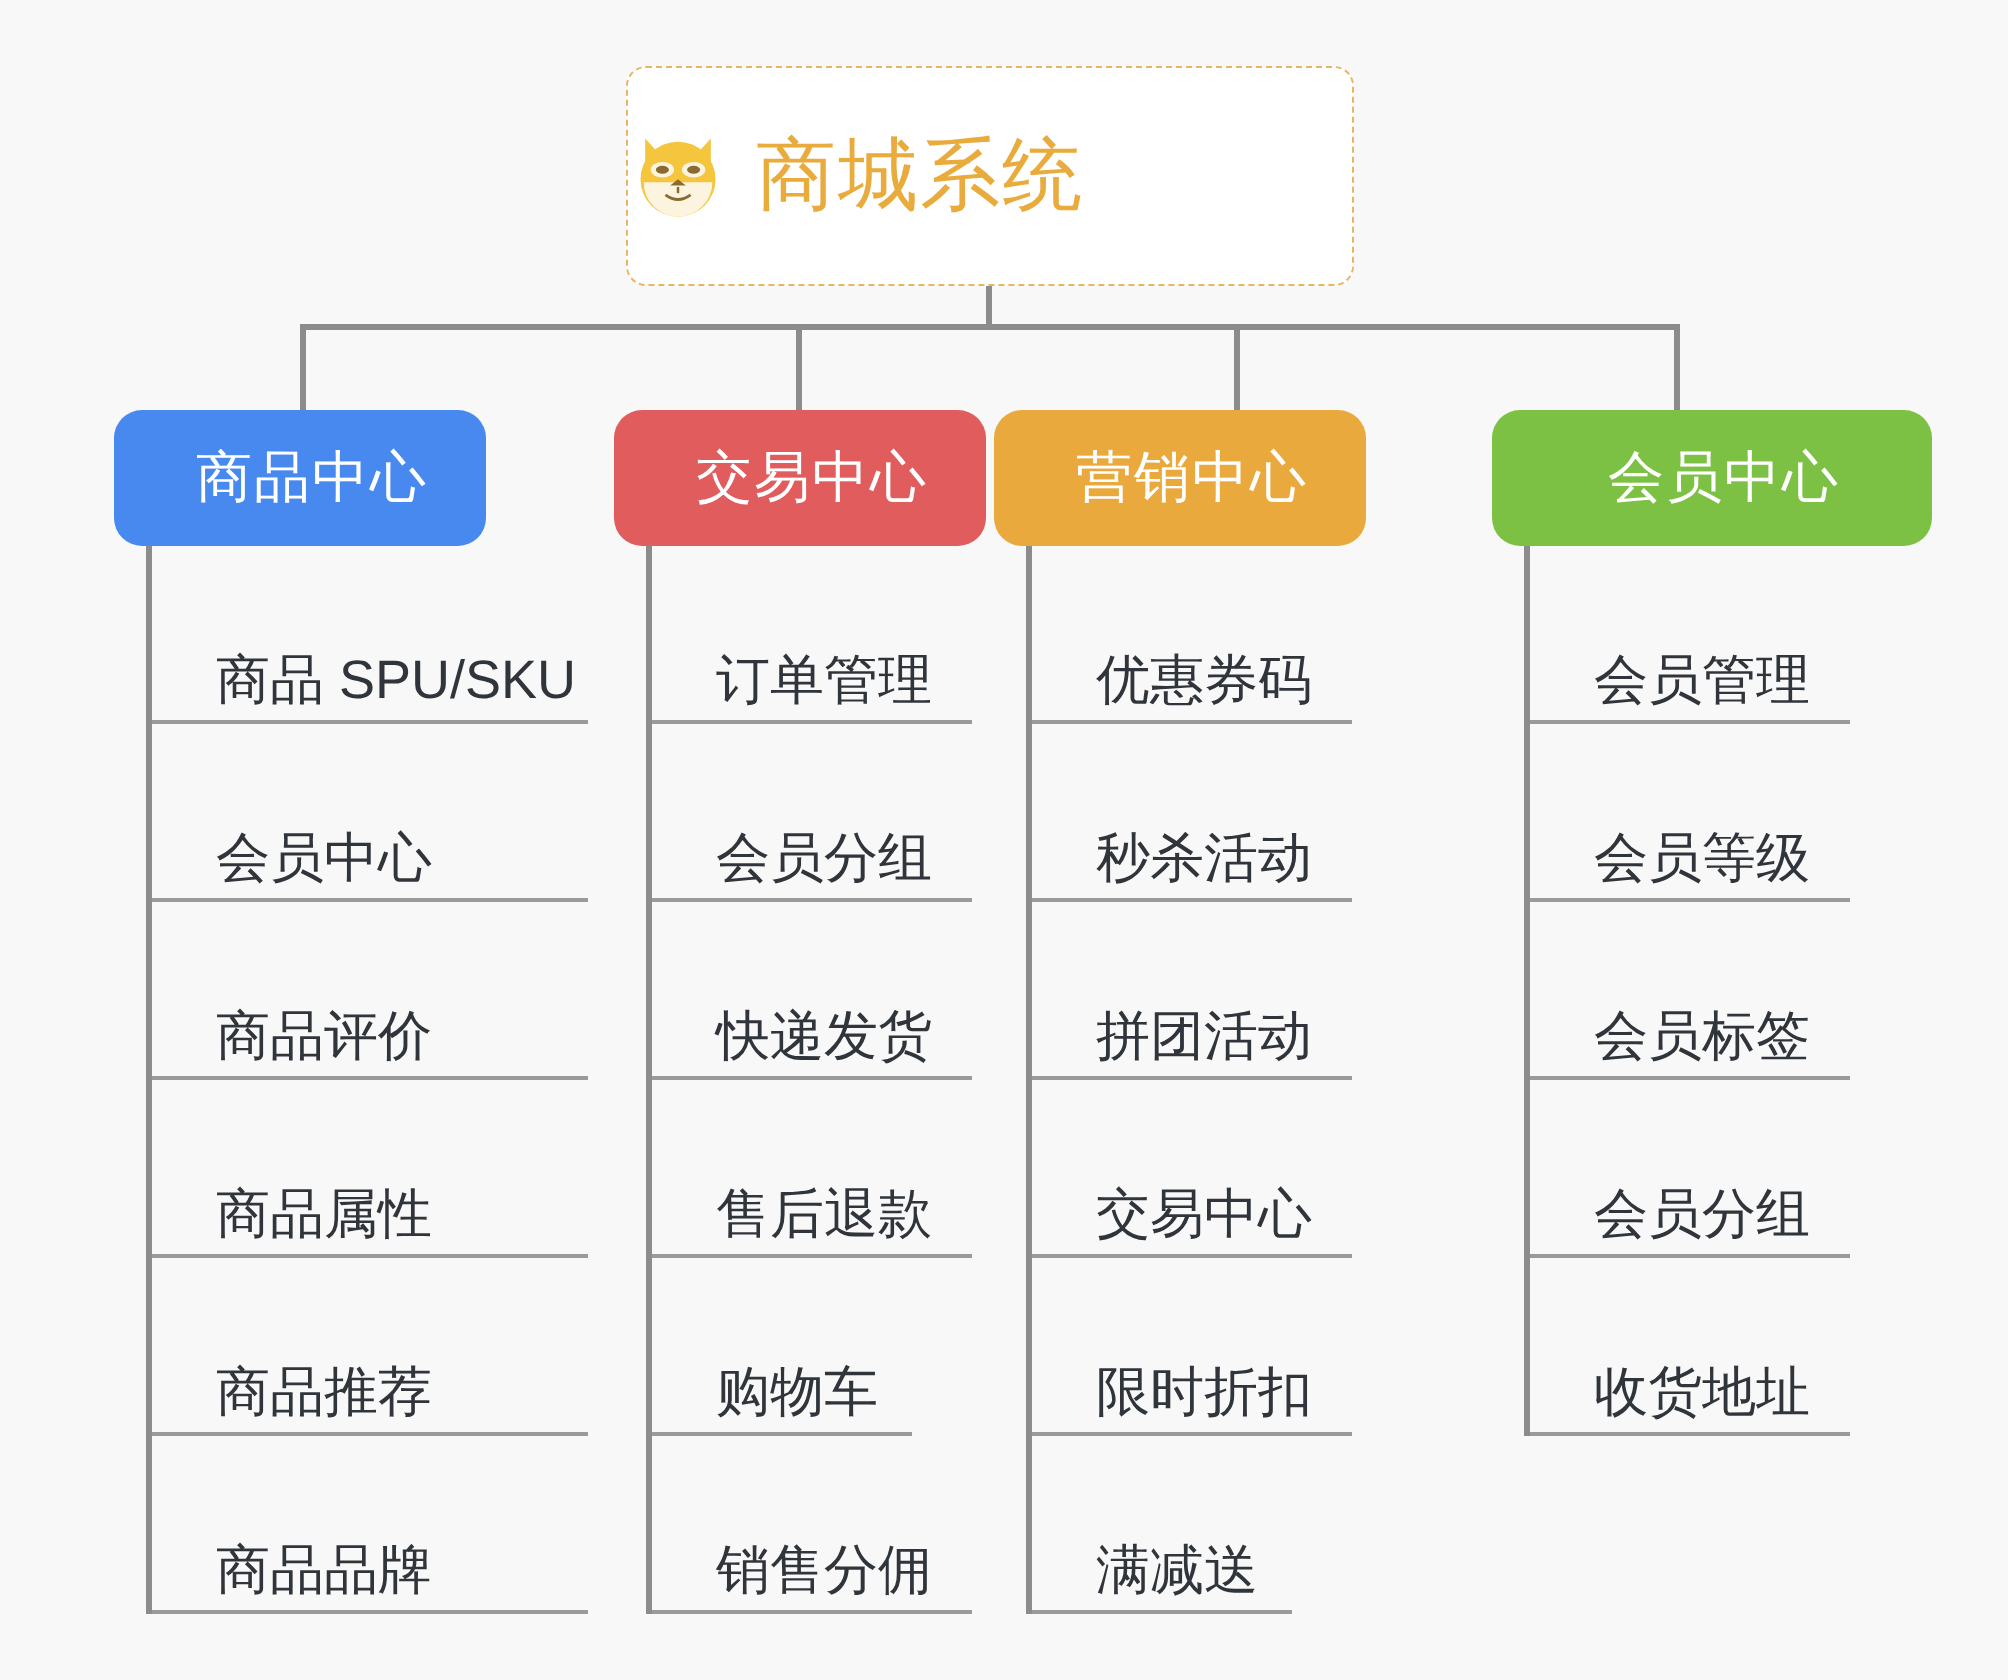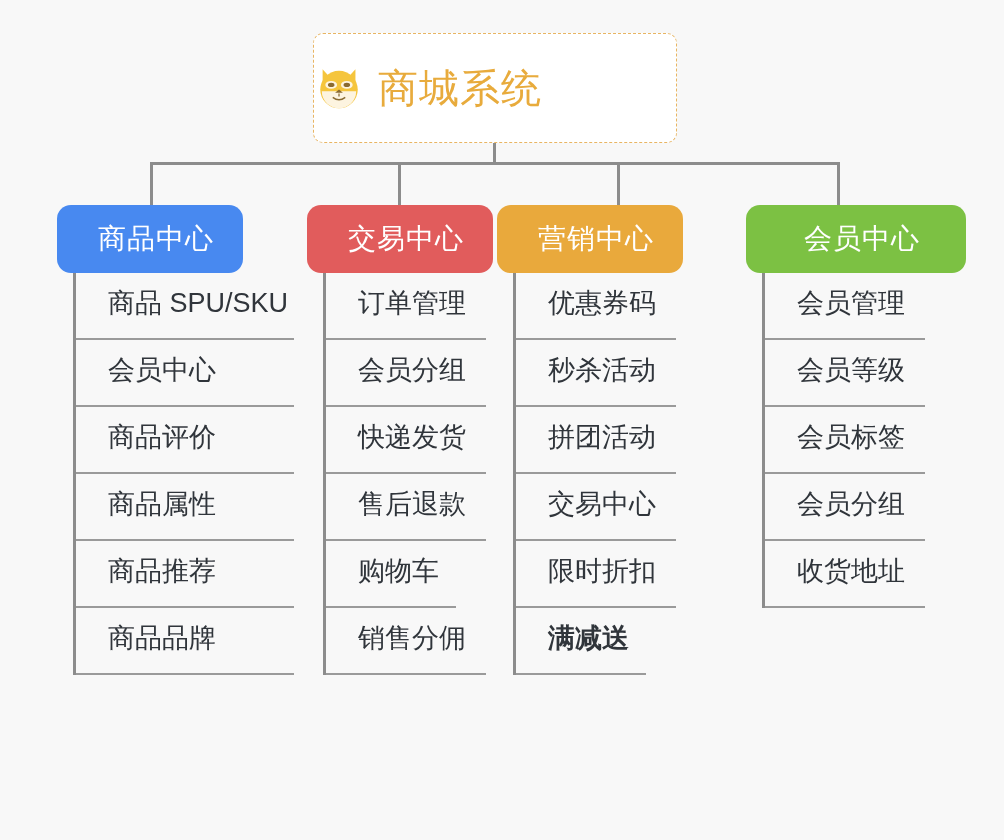--- a/index.html
+++ b/index.html
@@ -108,36 +108,36 @@
 
   
   .leaf-list {
     position: relative;
     margin-left: 16px;
     padding-left: 0;
     border-left: 3px solid #8c8c8c;
   }
   .leaf-item {
     position: relative;
-    height: 67px;
+    height: 89px;
     box-sizing: border-box;
     display: flex;
-    align-items: center;
+    align-items: flex-end;
     border-bottom: 2px solid #9a9a9a;
     padding-left: 32px;
     padding-bottom: 4px;
   }
   .col-1 .leaf-item { width: 218px; }
   .col-2 .leaf-item { width: 160px; }
   .col-3 .leaf-item { width: 160px; }
   .col-4 .leaf-item { width: 160px; }
 
   .col-1 .leaf-item.wide { width: 218px; }
   .col-2 .leaf-item.narrow { width: 130px; }
-  .col-3 .leaf-item.narrow { width: 130px; font-weight: bold; }
+  .col-3 .leaf-item.narrow { width: 130px; }
 
   .leaf-label {
     font-size: 27px;
     color: #30353b;
     line-height: 1.15;
     white-space: nowrap;
   }
 </style>
 </head>
 <body>

